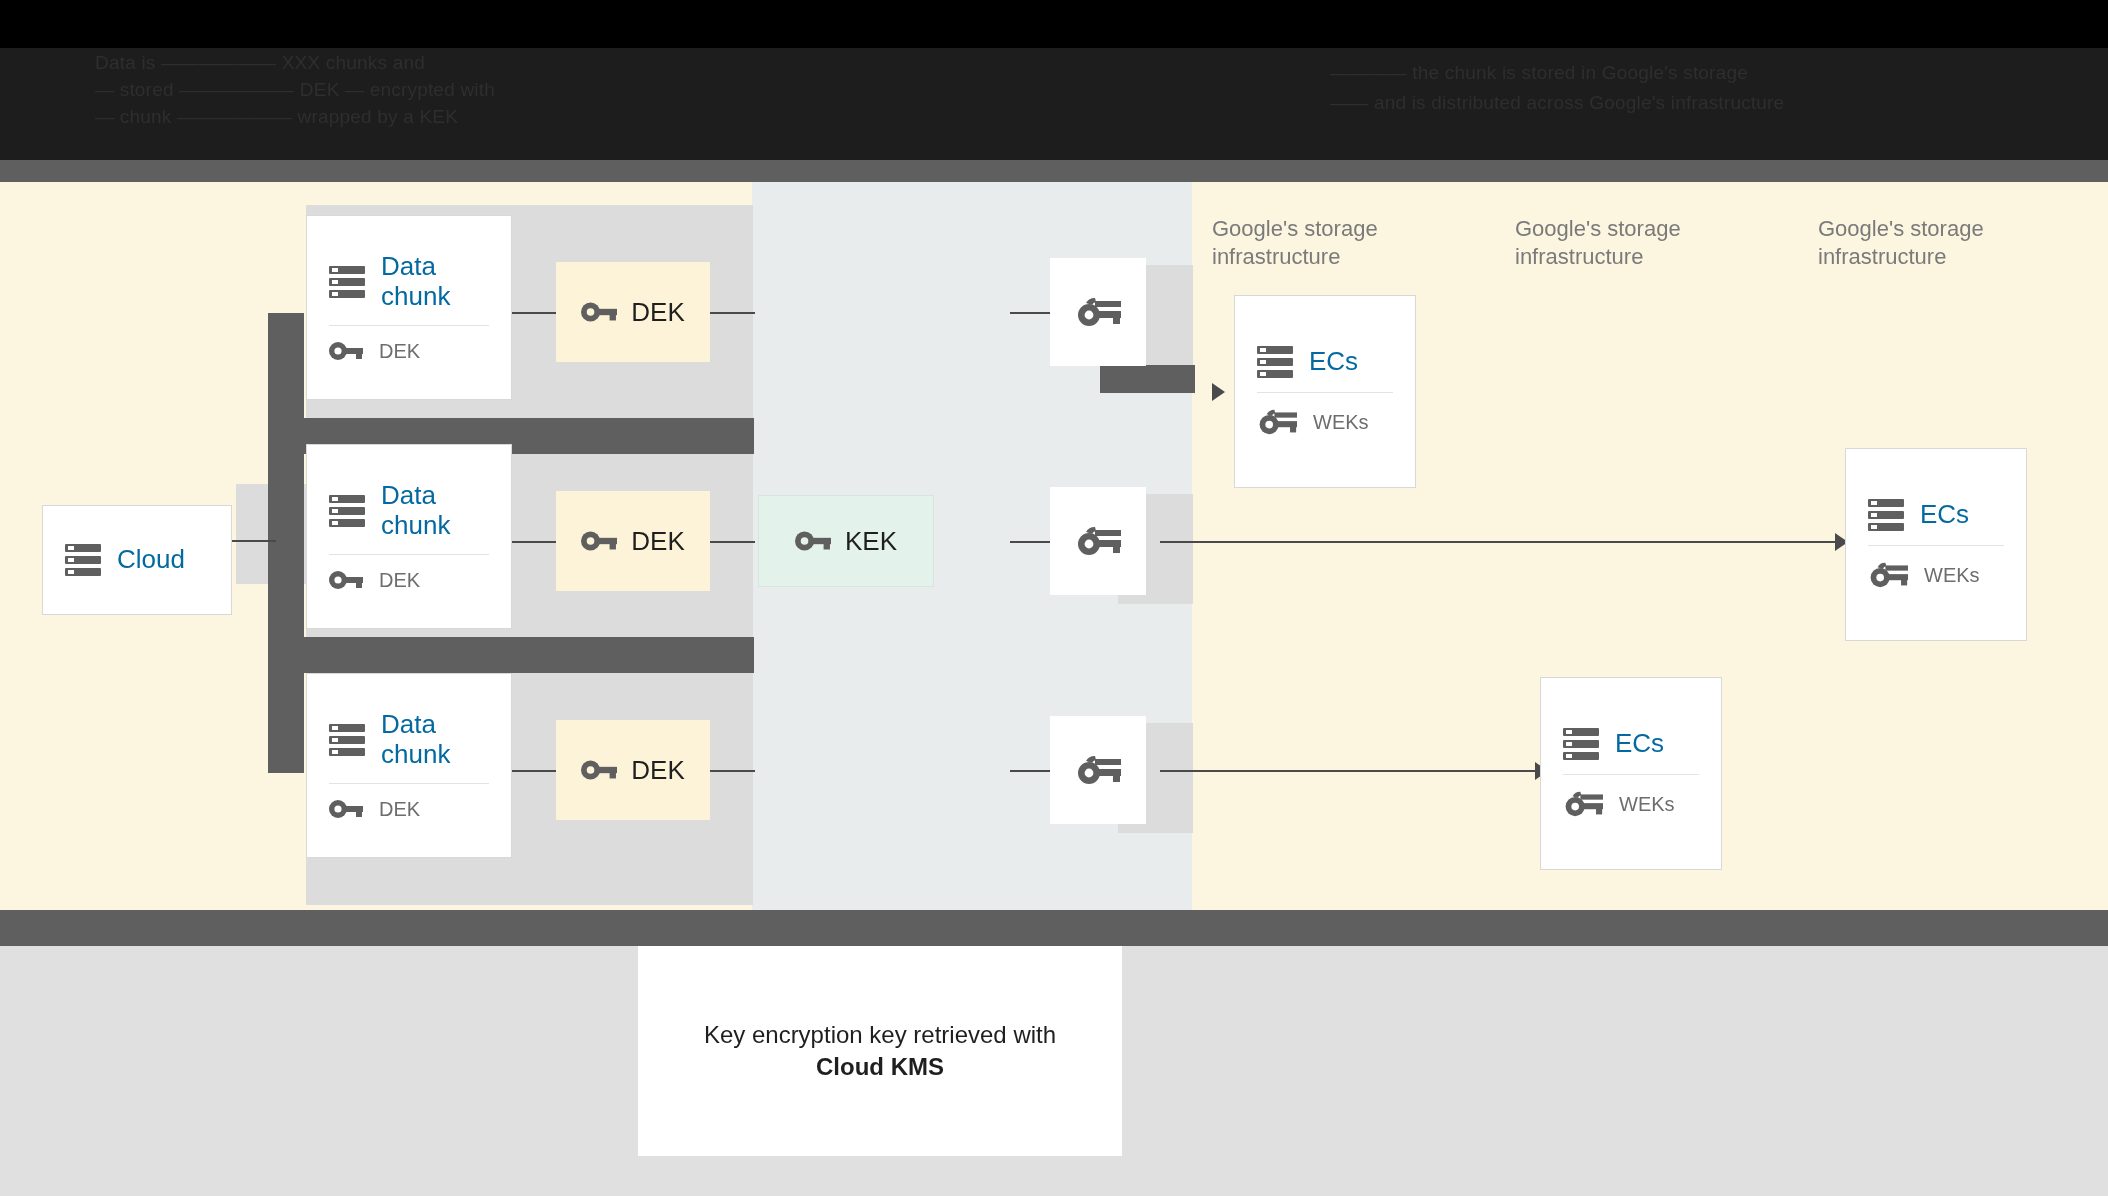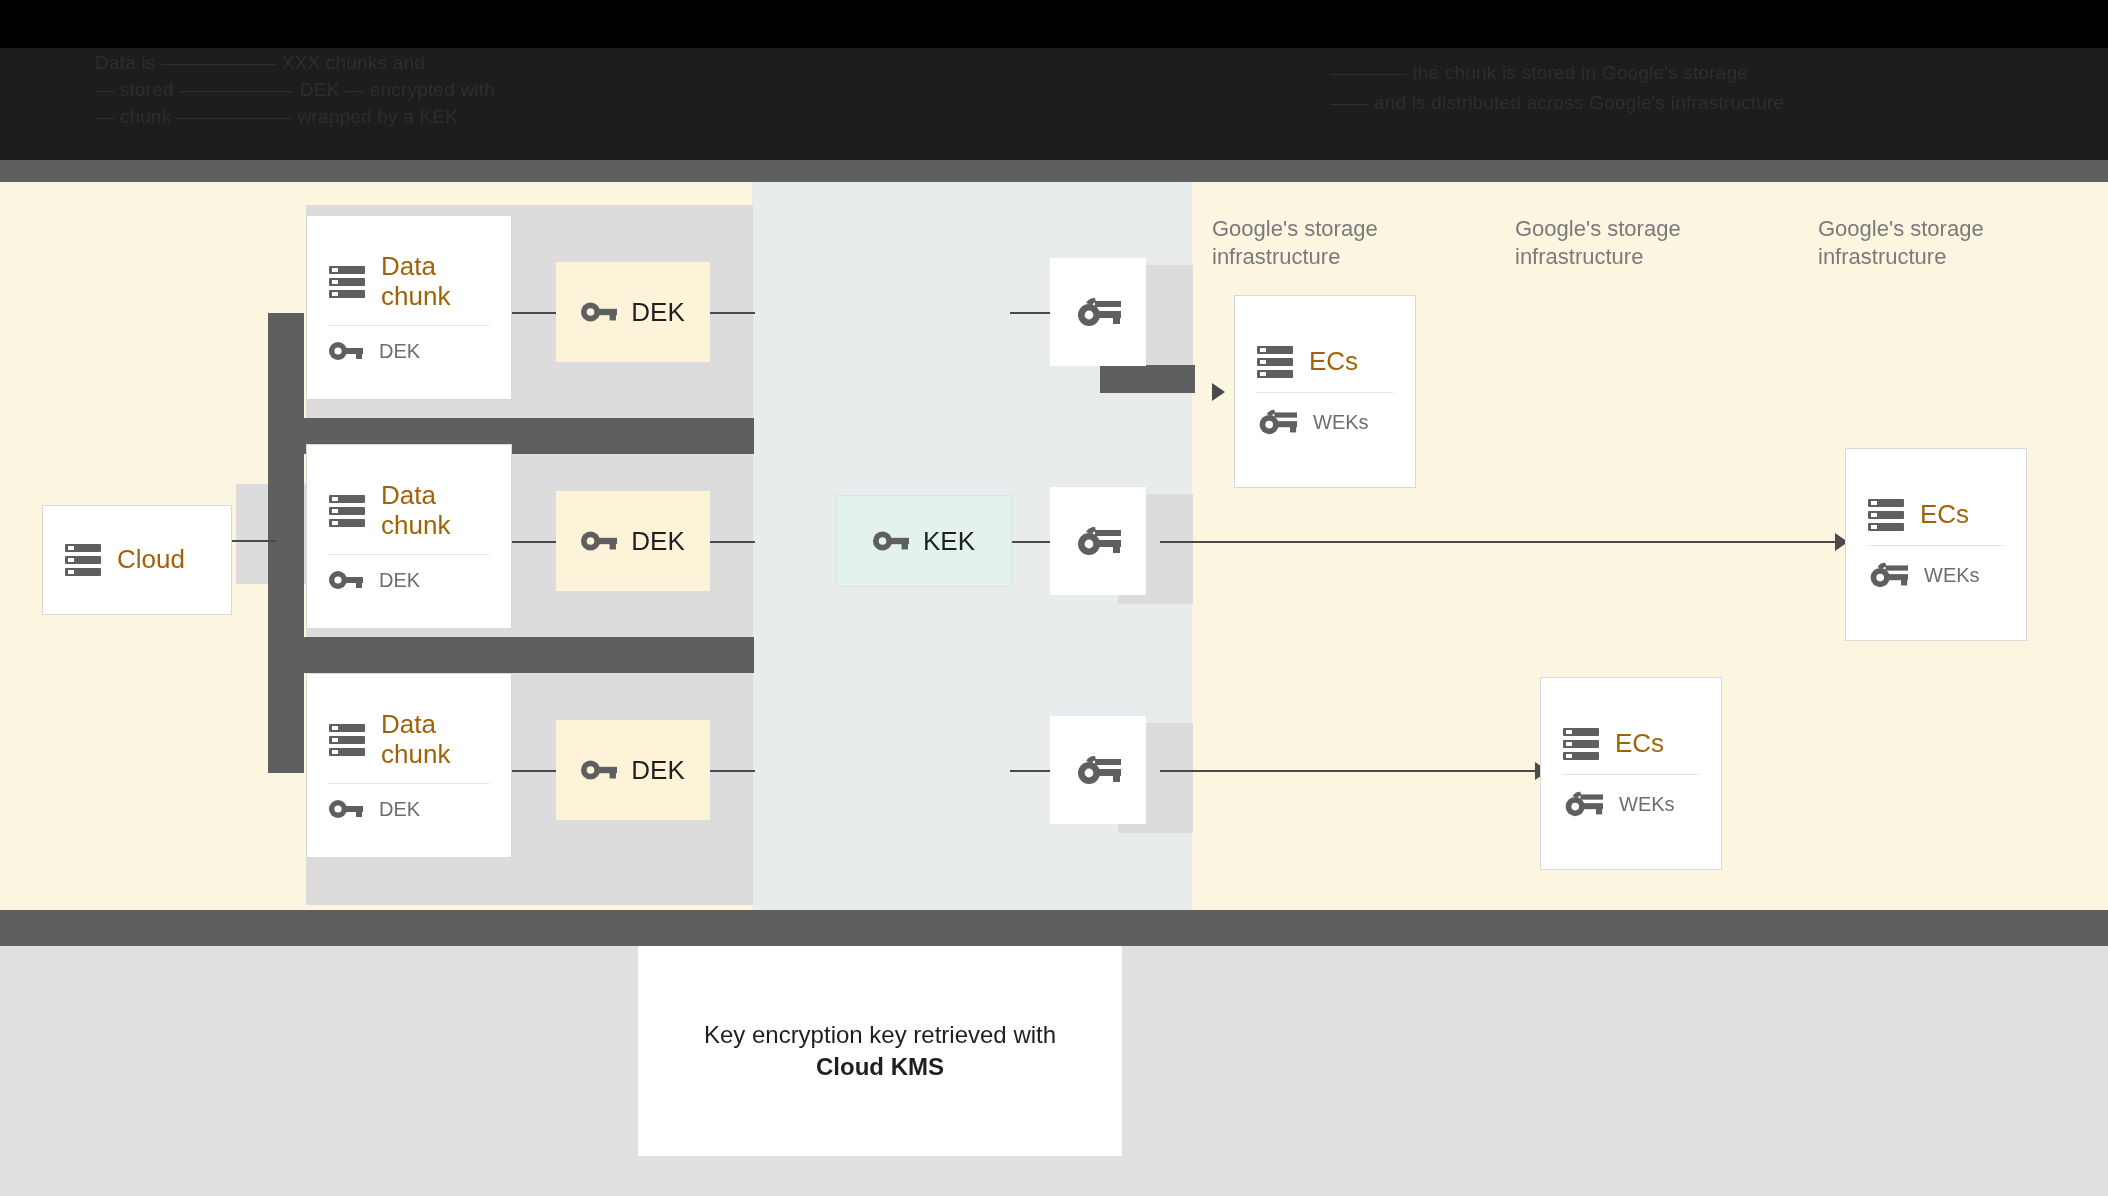--- a/index.html
+++ b/index.html
@@ -59,21 +59,21 @@
 
   
   .card{
     position:absolute; background:#ffffff; border:1px solid #d8d8d8;
     display:flex; flex-direction:column; justify-content:center;
   }
   .card .row{
     display:flex; align-items:center; gap:16px; padding:0 22px;
   }
   .card .label-main{
-    font-size:26px; color:#a16207; line-height:1.12;
+    font-size:26px; color:#0369a1; line-height:1.12;
   }
   .card .divider{
     height:1px; background:#e3e3e3; margin:14px 22px;
   }
   .card .label-sub{
     font-size:20px; color:#6d6d6d;
   }
 
   .keybox{
     position:absolute; display:flex; align-items:center;
@@ -298,21 +298,21 @@
     <svg width="36" height="22" viewBox="0 0 34 20">
       <circle cx="9" cy="10" r="9" fill="#5f5f5f"></circle>
         <circle cx="9" cy="10" r="3.6" fill="#fdf3d8"></circle>
       <rect x="14" y="7" width="20" height="6" fill="#5f5f5f"></rect>
         <rect x="27" y="10" width="6" height="8" fill="#5f5f5f"></rect>
     </svg>
   </span>
   <span class="klabel">DEK</span>
 </div>
 
-<div class="keybox kek" style="left:836px; top:495px; width:176px; height:92px;">
+<div class="keybox kek" style="left:758px; top:495px; width:176px; height:92px;">
   <span>
     <svg width="36" height="22" viewBox="0 0 34 20">
       <circle cx="9" cy="10" r="9" fill="#5f5f5f"></circle>
         <circle cx="9" cy="10" r="3.6" fill="#e3f2ea"></circle>
       <rect x="14" y="7" width="20" height="6" fill="#5f5f5f"></rect>
         <rect x="27" y="10" width="6" height="8" fill="#5f5f5f"></rect>
     </svg>
   </span>
   <span class="klabel">KEK</span>
 </div>

